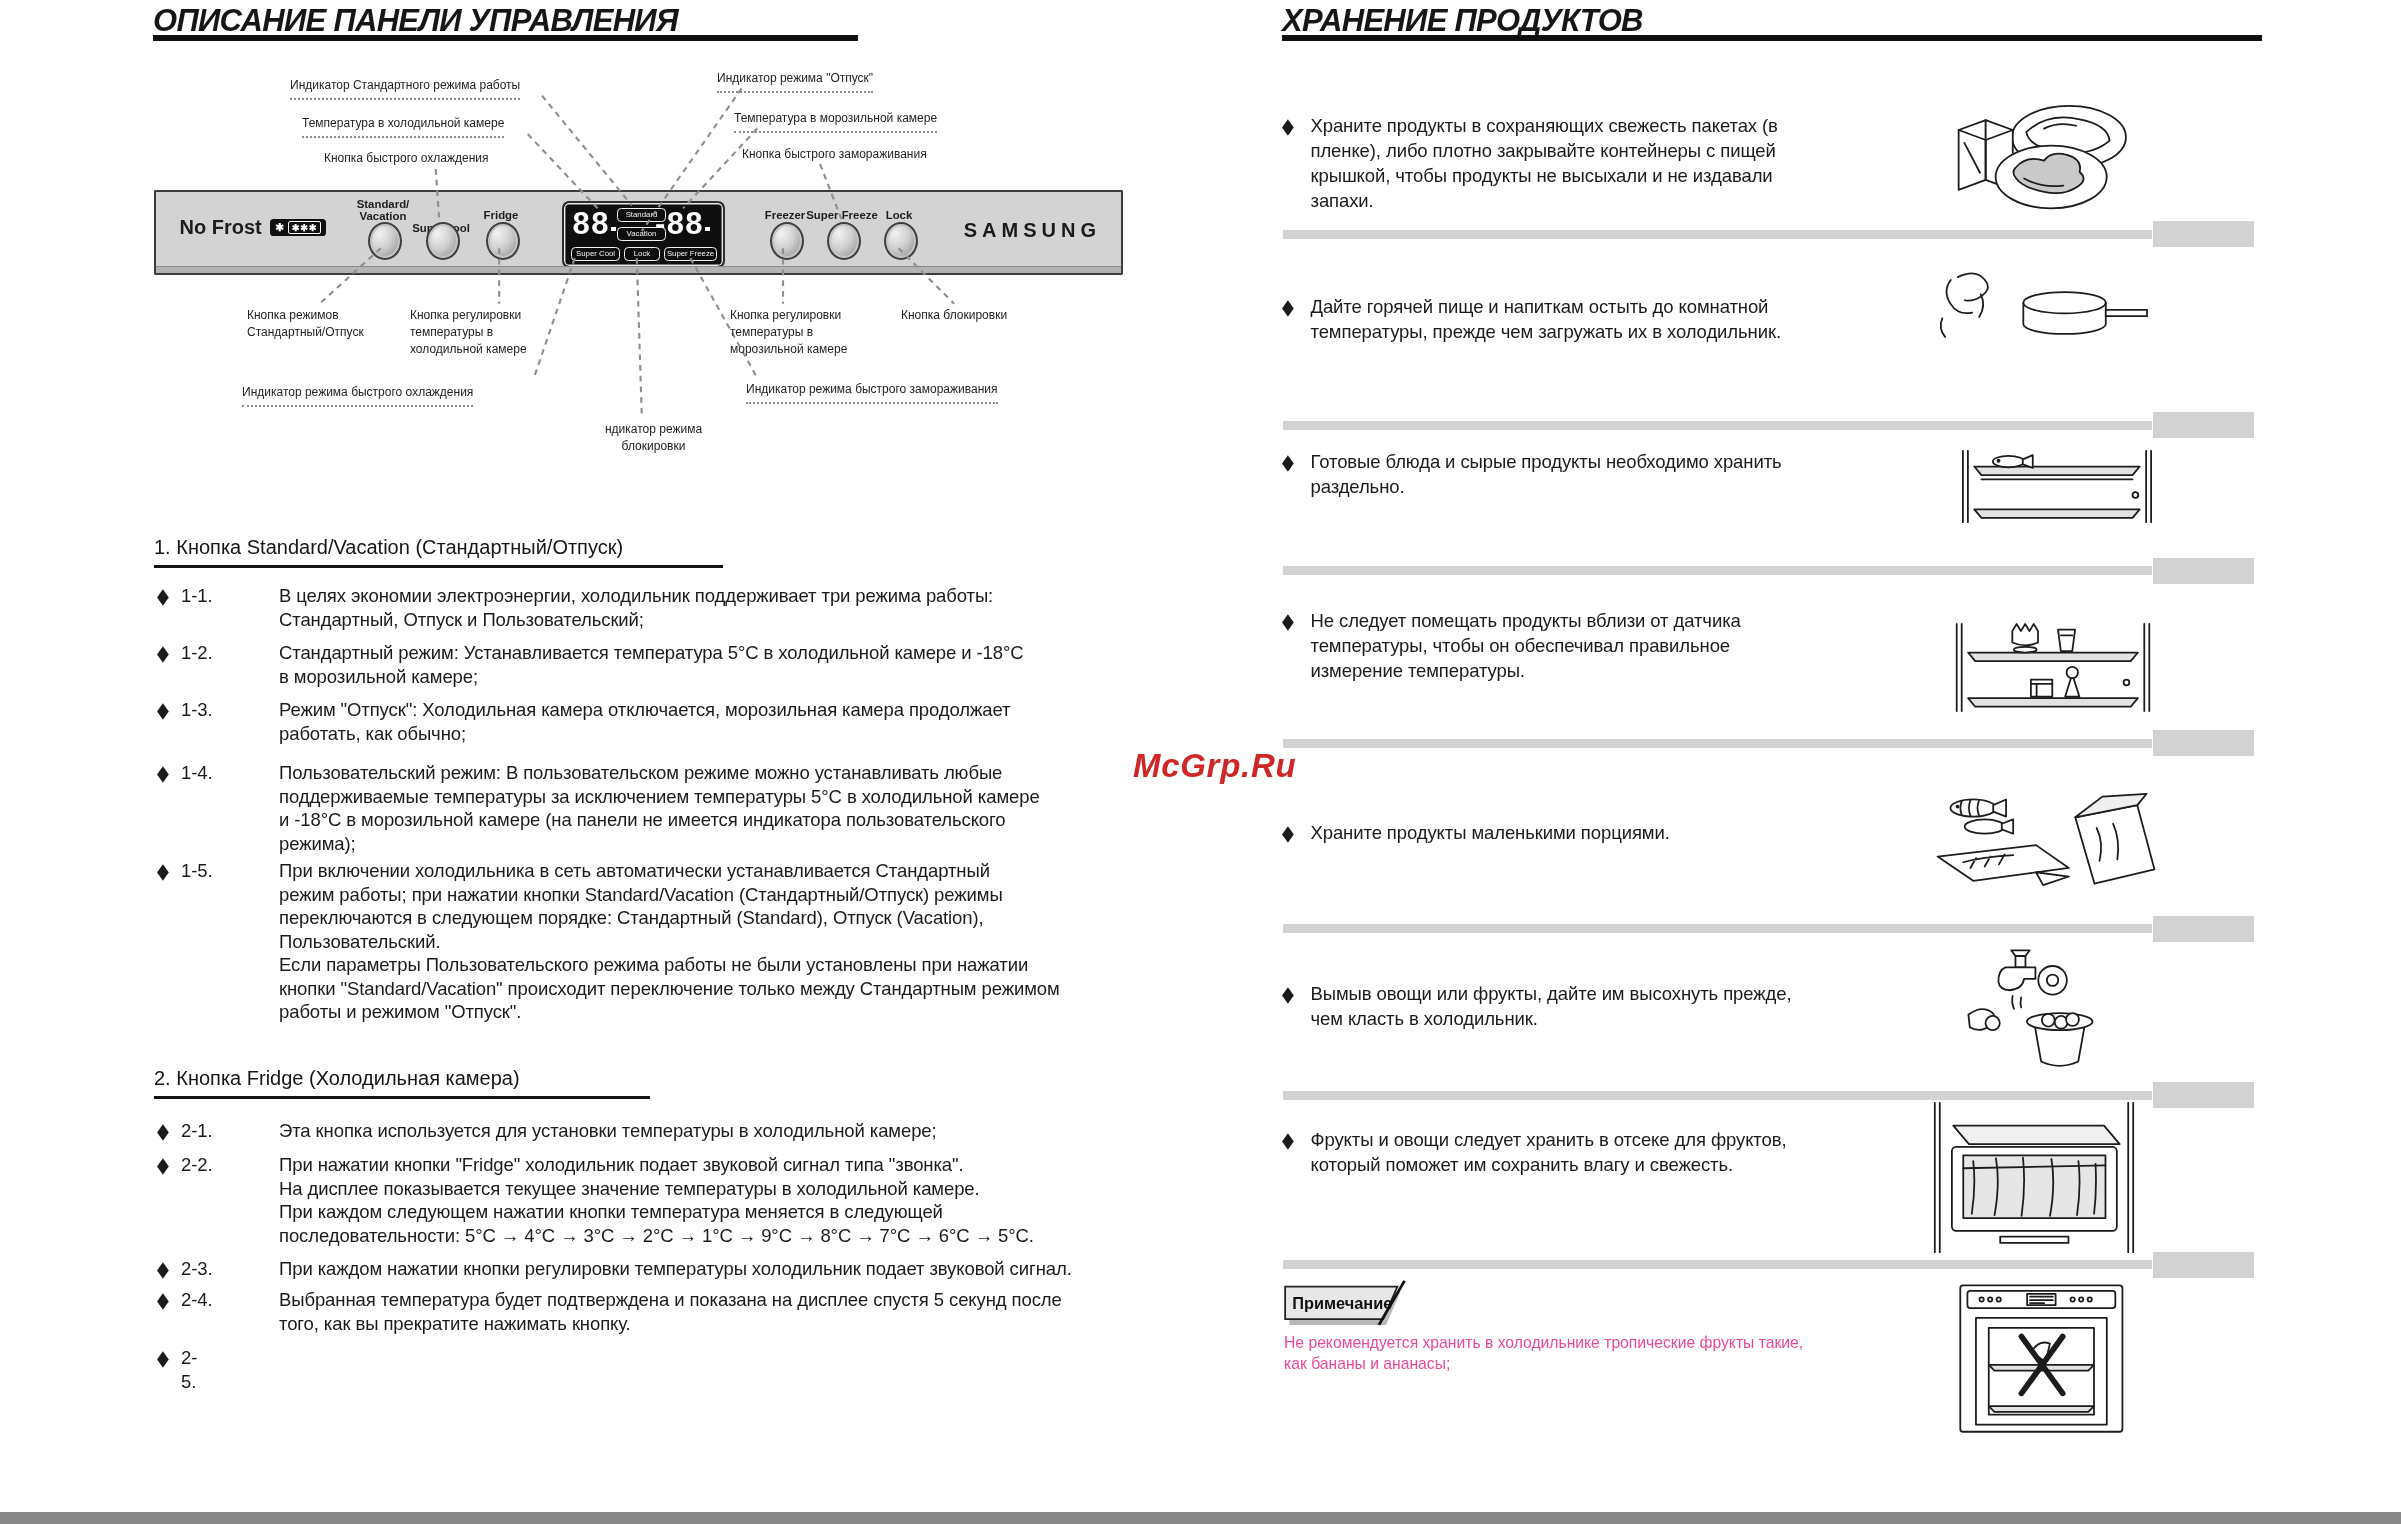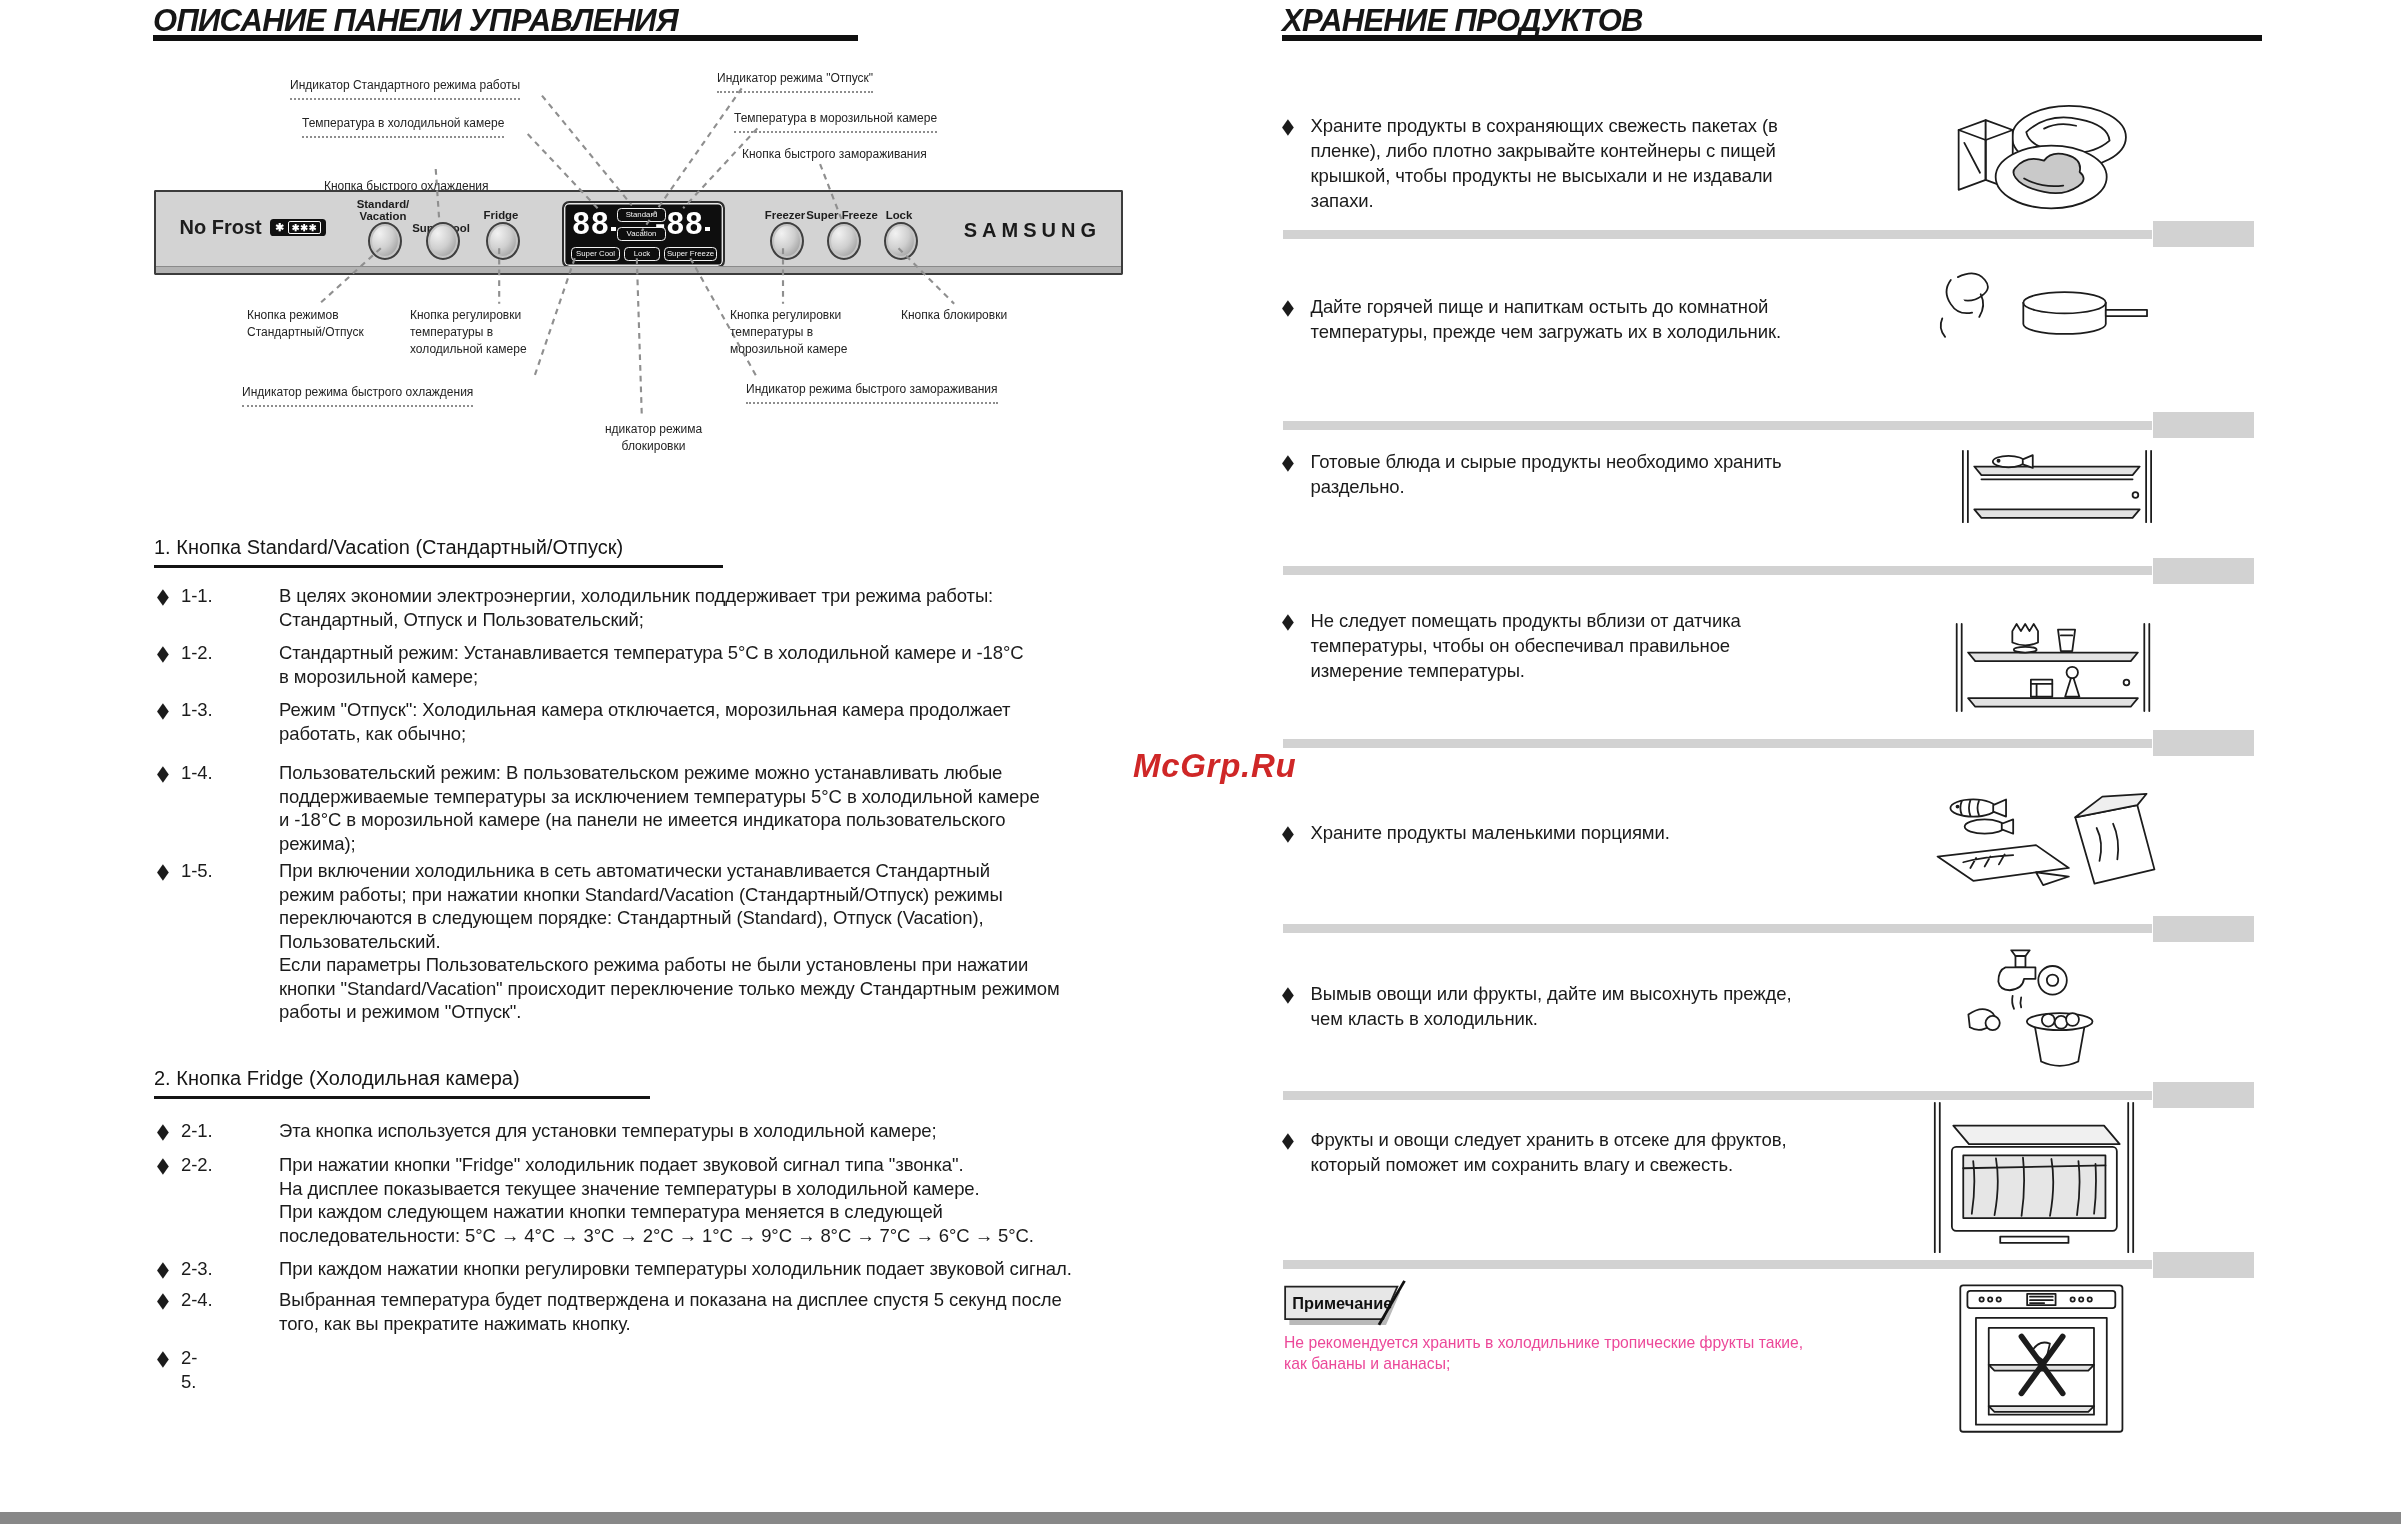--- a/index.html
+++ b/index.html
@@ -51,21 +51,21 @@
 
 <div class="page">
 
   <div class="abs pgtitle" style="left:153px;top:2.9px;">ОПИСАНИЕ ПАНЕЛИ УПРАВЛЕНИЯ</div>
   <div class="abs titlerule" style="left:153px;top:35px;width:705px;"></div>
 
   <div class="abs callout" style="left:290px;top:77px;"><span class="dotted">Индикатор Стандартного режима работы</span></div>
   <div class="abs callout" style="left:717px;top:70px;"><span class="dotted">Индикатор режима "Отпуск"</span></div>
   <div class="abs callout" style="left:302px;top:115px;"><span class="dotted">Температура в холодильной камере</span></div>
   <div class="abs callout" style="left:734px;top:110px;"><span class="dotted">Температура в морозильной камере</span></div>
-  <div class="abs callout" style="left:324px;top:150px;margin-top:28px;">Кнопка быстрого охлаждения</div>
+  <div class="abs callout" style="left:324px;top:150px;">Кнопка быстрого охлаждения</div>
   <div class="abs callout" style="left:742px;top:146px;">Кнопка быстрого замораживания</div>
 
   <div class="abs panel" style="left:154px;top:190px;width:965px;height:81px;">
     <div class="abs nofrost" style="left:23.5px;top:24px;">
       <span>No Frost</span>
       <span class="nf-badge">
           <span>✱</span>
           <span class="nf-inner">✱✱✱</span>
         </span>
     </div>

